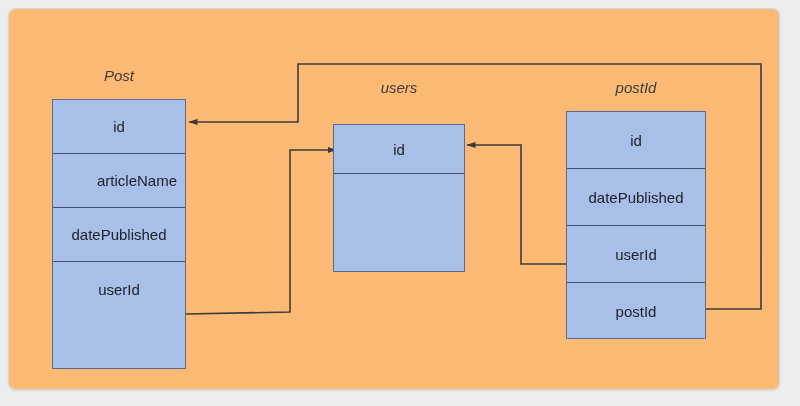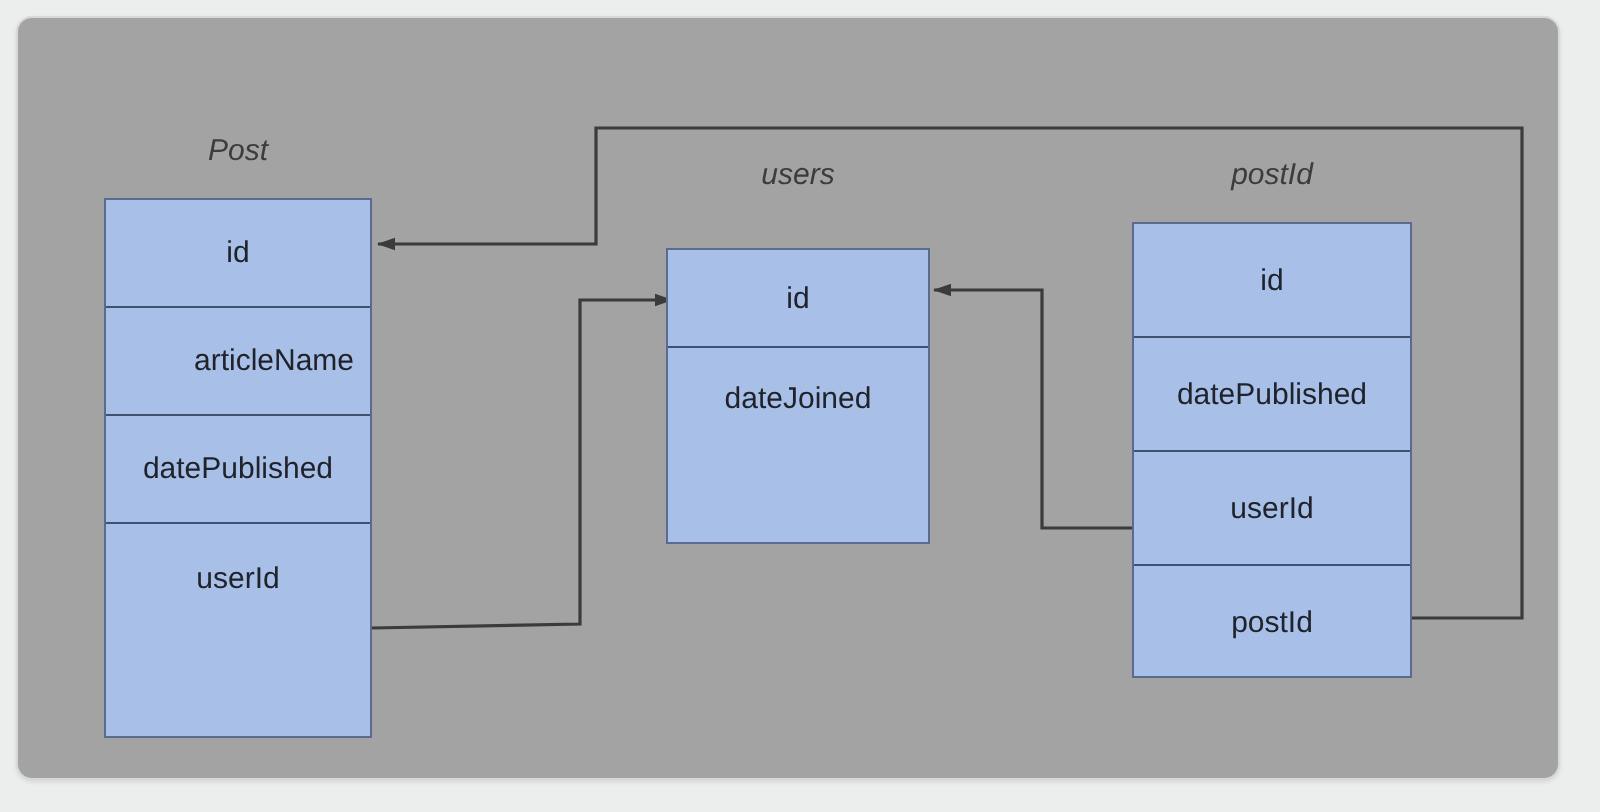--- a/index.html
+++ b/index.html
@@ -12,21 +12,21 @@
     height: 406px;
     overflow: hidden;
     font-family: "Liberation Sans", sans-serif;
   }
   #canvas-card {
     position: absolute;
     left: 8px;
     top: 8px;
     width: 772px;
     height: 382px;
-    background: #a3a3a3;
+    background: #fdba74;
     border: 1px solid #d7d8d9;
     border-radius: 8px;
     box-shadow: 0 1px 2px rgba(0,0,0,0.10);
     box-sizing: border-box;
     overflow: hidden;
   }
   #diagram-layer {
     position: absolute;
     left: 0;
     top: 0;
@@ -103,21 +103,20 @@
         <div class="entity-field" style="height:54px;padding-left:36px;">articleName</div>
         <div class="entity-field" style="height:54px;">datePublished</div>
         <div class="entity-field last" style="height:54px;">userId</div>
       </div>
     </div>
 
     <div class="entity" style="left:324px; top:70px; width:132px;">
       <div class="entity-title" style="top:0px;text-align:center;">users</div>
       <div class="entity-box" style="top:45px; width:132px; height:148px;">
         <div class="entity-field" style="height:49px;">id</div>
-        <div class="entity-field last" style="height:50px;">dateJoined</div>
       </div>
     </div>
 
     <div class="entity" style="left:557px; top:70px; width:140px;">
       <div class="entity-title" style="top:0px;">postId</div>
       <div class="entity-box" style="top:32px; width:140px; height:228px;">
         <div class="entity-field" style="height:57px;">id</div>
         <div class="entity-field" style="height:57px;">datePublished</div>
         <div class="entity-field" style="height:57px;">userId</div>
         <div class="entity-field last" style="height:57px;">postId</div>

